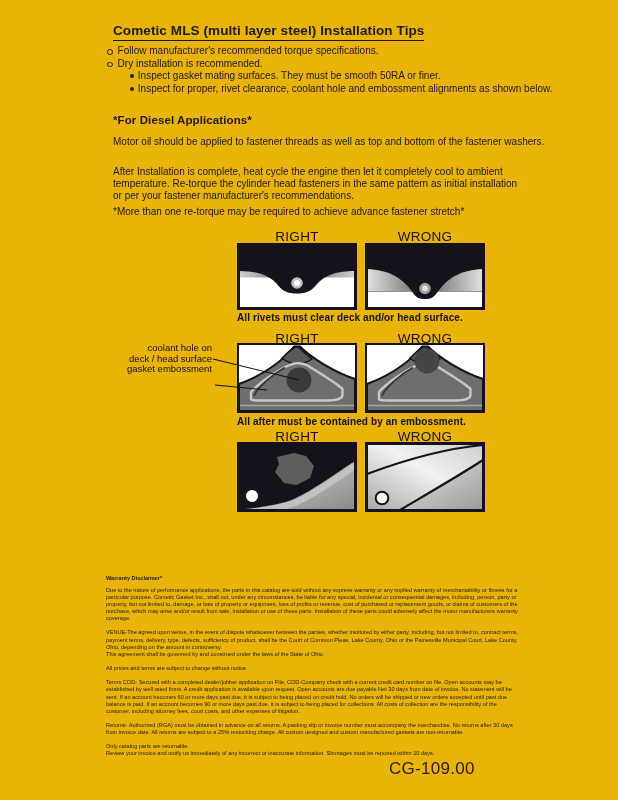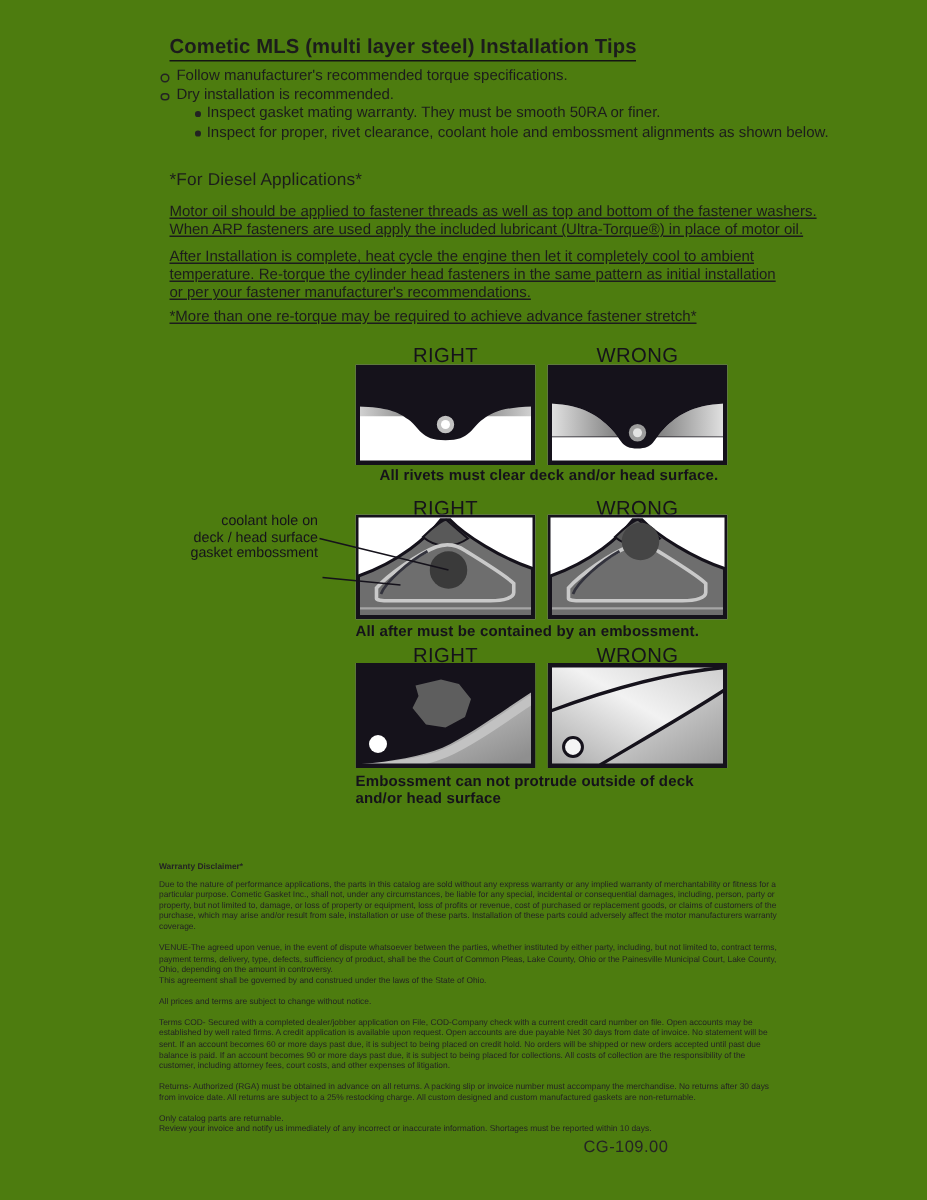--- a/index.html
+++ b/index.html
@@ -1,79 +1,78 @@
 <!DOCTYPE html>
 <html><head>
 <meta charset="utf-8">
 <style>
   html,body{margin:0;padding:0;background:#ffffff;}
-  .page{position:relative;width:618px;height:800px;background:#4d7c0f;overflow:hidden;
+  .page{position:relative;width:618px;height:800px;background:#eab308;overflow:hidden;
         font-family:"Liberation Sans",sans-serif;color:#1c1c1c;}
   .abs{position:absolute;}
 
   .title{left:113px;top:23px;font-size:13.5px;font-weight:bold;display:inline-block;
          border-bottom:1.6px solid #141414;padding-bottom:2px;letter-spacing:.1px;}
 
   .bullets{left:107px;top:45px;font-size:10px;line-height:12.6px;width:480px;}
   .b-row{display:flex;align-items:flex-start;}
   .b-ring{width:3.6px;height:3.6px;border:1px solid #232323;border-radius:50%;
           margin:4px 5px 0 0;flex:none;}
   .b-dot{width:3.8px;height:3.8px;background:#232323;border-radius:50%;
          margin:4px 4px 0 0;flex:none;}
   .sub{margin-left:23px;}
 
-  .diesel-h{left:113px;top:114px;font-size:11.5px;font-weight:normal;letter-spacing:.1px;}
-  .para{left:113px;font-size:10px;line-height:12.2px;width:480px;text-decoration:underline;}
+  .diesel-h{left:113px;top:114px;font-size:11.5px;font-weight:bold;letter-spacing:.1px;}
+  .para{left:113px;font-size:10px;line-height:12.2px;width:480px;}
 
   .dlab{font-size:13.5px;letter-spacing:.3px;text-align:center;width:120px;color:#15121b;}
   .cap{font-size:10px;font-weight:bold;letter-spacing:.1px;line-height:11px;color:#15121b;}
   .panel svg{display:block;}
 
   .ann{left:85px;top:343px;width:127px;text-align:right;font-size:9.5px;
        line-height:10.5px;color:#15121b;}
   .ann .gap{}
 
   .disc{left:106px;top:575px;width:412px;font-size:5.6px;line-height:7.15px;color:#242424;}
   .disc .dh{font-weight:bold;margin:0 0 4.5px 0;}
   .disc p{margin:0 0 7px 0;}
   .disc p.nogap{margin-bottom:0;}
 
-  .pagenum{left:389px;top:759px;font-size:11px;letter-spacing:.3px;color:#242424;}
+  .pagenum{left:389px;top:759px;font-size:17px;letter-spacing:.3px;color:#242424;}
 </style>
 </head>
 <body>
 
 <div class="page">
 
   <div class="abs title">Cometic MLS (multi layer steel) Installation Tips</div>
 
   <div class="abs bullets">
     <div class="b-row">
       <span class="b-ring"></span>
       <span>Follow manufacturer's recommended torque specifications.</span>
     </div>
     <div class="b-row">
       <span class="b-ring"></span>
       <span>Dry installation is recommended.</span>
     </div>
     <div class="b-row sub">
       <span class="b-dot"></span>
-      <span>Inspect gasket mating warranty.  They must be smooth 50RA or finer.</span>
+      <span>Inspect gasket mating surfaces.  They must be smooth 50RA or finer.</span>
     </div>
     <div class="b-row sub">
       <span class="b-dot"></span>
       <span>Inspect for proper, rivet clearance, coolant hole and embossment alignments as shown below.</span>
     </div>
   </div>
 
   <div class="abs diesel-h">*For Diesel Applications*</div>
 
   <div class="abs para" style="top:136px;">
     <div>Motor oil should be applied to fastener threads as well as top and bottom of the fastener washers.</div>
-    <div>When ARP fasteners are used apply the included lubricant (Ultra-Torque®) in place of motor oil.</div>
   </div>
   <div class="abs para" style="top:166px;">
     <div>After Installation is complete, heat cycle the engine then let it completely cool to ambient</div>
     <div>temperature. Re-torque the cylinder head fasteners in the same pattern as initial installation</div>
     <div>or per your fastener manufacturer's recommendations.</div>
   </div>
   <div class="abs para" style="top:206px;">*More than one re-torque may be required to achieve advance fastener stretch*</div>
 
   <div class="abs dlab" style="left:237px;top:229px;">RIGHT</div>
   <div class="abs dlab" style="left:365px;top:229px;">WRONG</div>
@@ -116,21 +115,21 @@
       <line x1="2" y1="48" x2="118" y2="48" stroke="#15121b" stroke-width="0.9"></line>
       <path d="M2,26 C24,27 34,34.5 42,42.5 C44,44.5 46,46.5 48,48 L2,48 Z" fill="url(#wingL2)"></path>
       <path d="M118,26 C96,27 86,34.5 78,42.5 C76,44.5 74,46.5 72,48 L118,48 Z" fill="url(#wingR2)"></path>
       <path d="M2,2 H118 V26 C96,27 86,34.5 78,42.5 C70,50.5 71,56 60,56 C49,56 50,50.5 42,42.5 C34,34.5 24,27 2,26 Z" fill="#15121b"></path>
       <circle cx="60" cy="45.5" r="6.6" fill="#9c9c9c" stroke="#15121b" stroke-width="1.6"></circle>
       <circle cx="60" cy="45.5" r="3" fill="#e3e3e3"></circle>
       <rect x="1.5" y="1.5" width="117" height="64" fill="none" stroke="#15121b" stroke-width="3"></rect>
     </svg>
   </div>
 
-  <div class="abs cap" style="left:237px;top:312px;margin-left:16px;">All rivets must clear deck and/or head surface.</div>
+  <div class="abs cap" style="left:237px;top:312px;">All rivets must clear deck and/or head surface.</div>
 
   <div class="abs dlab" style="left:237px;top:331px;">RIGHT</div>
   <div class="abs dlab" style="left:365px;top:331px;">WRONG</div>
 
   <div class="abs ann">
     <div>coolant hole on</div>
     <div>deck / head surface</div>
     <div class="gap">gasket embossment</div>
   </div>
 
@@ -202,24 +201,20 @@
       </defs>
       <rect width="120" height="70" fill="url(#bandG4)"></rect>
       <path d="M35,68 C62,52 95,33 118,18 V68 Z" fill="url(#wedgeG4)"></path>
       <path d="M2,32 C45,16 85,6 118,3" fill="none" stroke="#15121b" stroke-width="2.2"></path>
       <path d="M35,68 C62,52 95,33 118,18" fill="none" stroke="#15121b" stroke-width="2.2"></path>
       <circle cx="17" cy="56" r="6.3" fill="#f5f5f5" stroke="#15121b" stroke-width="2"></circle>
       <rect x="1.5" y="1.5" width="117" height="67" fill="none" stroke="#15121b" stroke-width="3"></rect>
     </svg>
   </div>
 
-  <div class="abs cap" style="left:237px;top:516px;">
-    <div>Embossment can not protrude outside of deck</div>
-    <div>and/or head surface</div>
-  </div>
 
   <div class="abs disc">
     <div class="dh">Warranty Disclaimer*</div>
     <p>Due to the nature of performance applications, the parts in this catalog are sold without any express warranty or any implied warranty of merchantability or fitness for a particular purpose.  Cometic Gasket Inc., shall not, under any circumstances, be liable for any special, incidental or consequential damages, including, person, party or property, but not limited to, damage, or loss of property or equipment, loss of profits or revenue, cost of purchased or replacement goods, or claims of customers of the purchase, which may arise and/or result from sale, installation or use of these parts.  Installation of these parts could adversely affect the motor manufacturers warranty coverage.</p>
     <p class="nogap">VENUE-The agreed upon venue, in the event of dispute whatsoever between the parties, whether instituted by either party, including, but not limited to, contract terms, payment terms, delivery, type, defects, sufficiency of product, shall be the Court of Common Pleas, Lake County, Ohio or the Painesville Municipal Court, Lake County, Ohio, depending on the amount in controversy.</p>
     <p>This agreement shall be governed by and construed under the laws of the State of Ohio.</p>
     <p>All prices and terms are subject to change without notice.</p>
     <p>Terms COD- Secured with a completed dealer/jobber application on File, COD-Company check with a current credit card number on file.  Open accounts may be established by well rated firms.  A credit application is available upon request.  Open accounts are due payable Net 30 days from date of invoice.  No statement will be sent.  If an account becomes 60 or more days past due, it is subject to being placed on credit hold.  No orders will be shipped or new orders accepted until past due balance is paid.  If an account becomes 90 or more days past due, it is subject to being placed for collections.  All costs of collection are the responsibility of the customer, including attorney fees, court costs, and other expenses of litigation.</p>
     <p>Returns- Authorized (RGA) must be obtained in advance on all returns.  A packing slip or invoice number must accompany the merchandise.  No returns after 30 days from invoice date.  All returns are subject to a 25% restocking charge.  All custom designed and custom manufactured gaskets are non-returnable.</p>
     <p class="nogap">Only catalog parts are returnable.</p>

